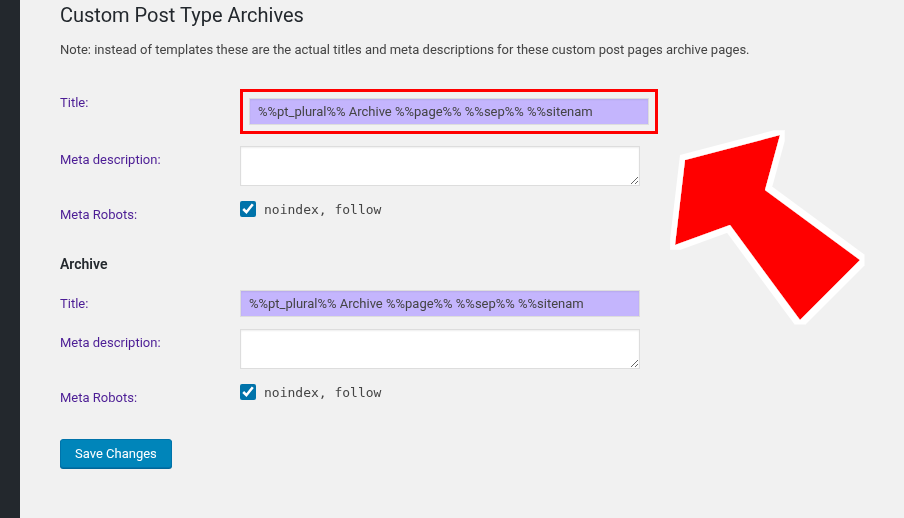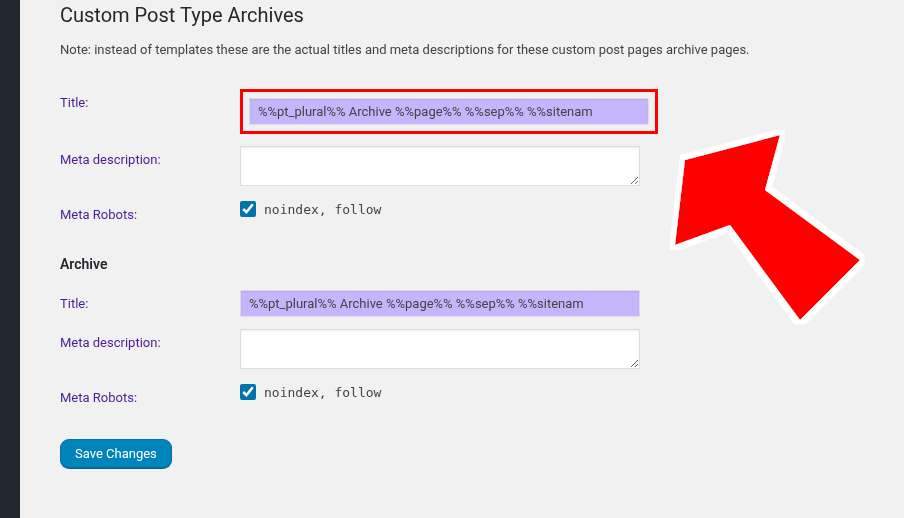--- a/index.html
+++ b/index.html
@@ -99,21 +99,21 @@
     padding: 6px;
     display: inline-block;
     position: relative;
   }
   .button-primary {
     background: #0085ba;
     border: 1px solid #0073aa;
     color: #fff;
     padding: 6px 14px;
     font-size: 13px;
-    border-radius: 9px;
+    border-radius: 3px;
     cursor: pointer;
     box-shadow: 0 1px 0 #006799;
     font-family: inherit;
   }
   .arrow-overlay {
     position: absolute;
     top: 130px;
     left: 670px;
     pointer-events: none;
   }

